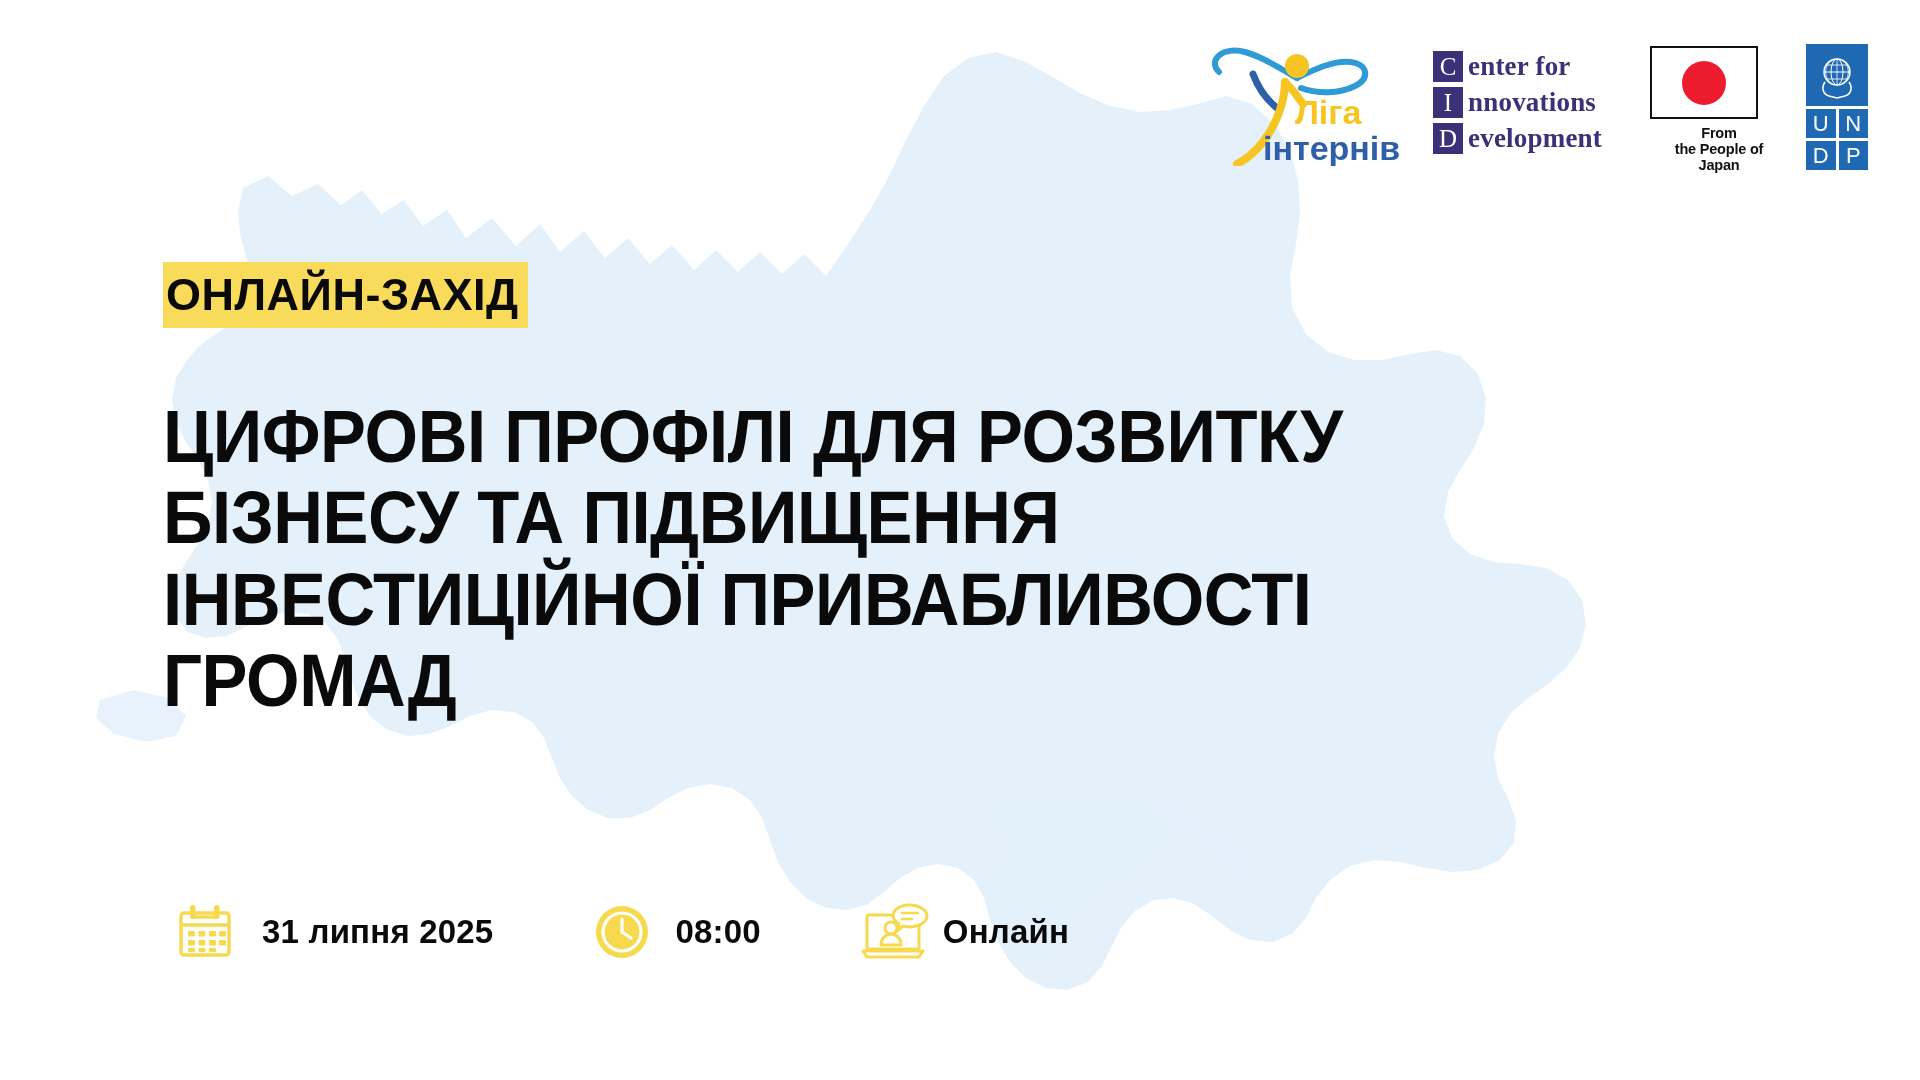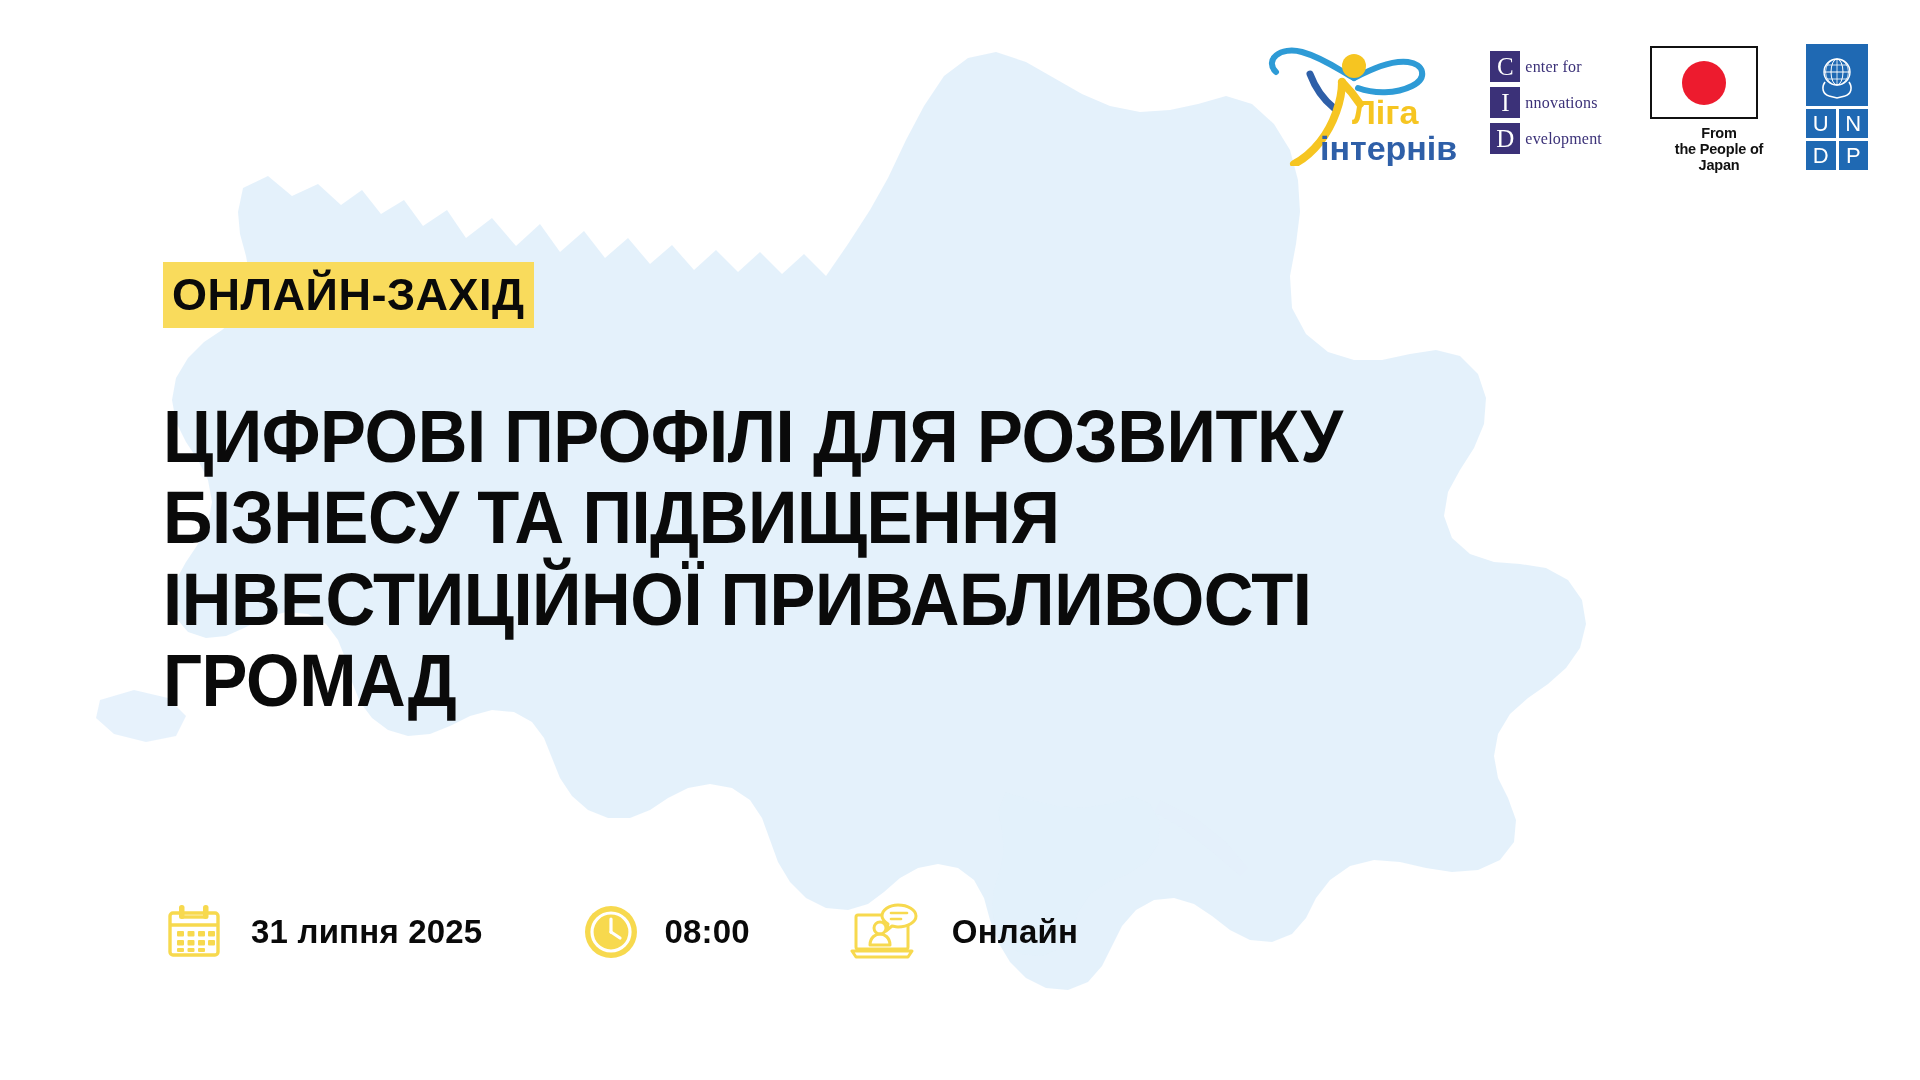--- a/index.html
+++ b/index.html
@@ -63,24 +63,25 @@
     background: #3B3178;
     color: #ffffff;
     font-family: "Liberation Serif", serif;
     font-size: 25px;
     line-height: 31px;
     text-align: center;
     font-weight: 400;
   }
   .cid-word {
     font-family: "Liberation Serif", serif;
-    font-size: 16px;
+    font-size: 27px;
     line-height: 31px;
     color: #3B3178;
     letter-spacing: 0.2px;
+    font-weight: bold;
   }
 
   
   .logo-japan {
     width: 136px;
     display: flex;
     flex-direction: column;
     align-items: center;
     padding-top: 8px;
   }
@@ -153,42 +154,42 @@
     width: 1560px;
   }
 
   .badge {
     display: inline-block;
     background: #F9DB5C;
     color: #0A0A0A;
     font-size: 45px;
     font-weight: 700;
     letter-spacing: 0.5px;
-    padding: 10px 9px 11px 9px;
+    padding: 10px 9px 11px 3px;
     margin-top: 262px;
     line-height: 1;
   }
 
   .title {
     margin-top: 68px;
     color: #0A0A0A;
     font-size: 74px;
     font-weight: 700;
     line-height: 1.1;
     letter-spacing: -0.5px;
     transform: scaleX(0.93);
     transform-origin: left top;
     max-width: 1680px;
   }
   .title .tline { display: block; white-space: nowrap; }
 
   
   .meta {
     position: absolute;
-    left: 163px;
+    left: 174px;
     top: 898px;
     z-index: 4;
     display: flex;
     align-items: center;
   }
   .meta-item { display: flex; align-items: center; }
   .meta-item .mi-icon {
     width: 62px; height: 68px;
     display: flex; align-items: center; justify-content: center;
     flex: none;
@@ -199,21 +200,21 @@
     font-weight: 700;
     color: #0A0A0A;
     letter-spacing: 0.2px;
     white-space: nowrap;
   }
   .mi-date .mi-text { margin-left: 26px; }
   .mi-time { margin-left: 98px; }
   .mi-time .mi-text { margin-left: 22px; }
   .mi-place { margin-left: 98px; }
   .mi-place .mi-icon { width: 84px; }
-  .mi-place .mi-text { margin-left: 20px; }
+  .mi-place .mi-text { }
 </style>
 </head>
 <body>
 
 <div class="poster">
 
   <div class="map-layer">
     <svg viewBox="0 0 1920 1080" preserveAspectRatio="none" aria-hidden="true">
       <path fill="#E3F0FB" d="
         M 243,188

